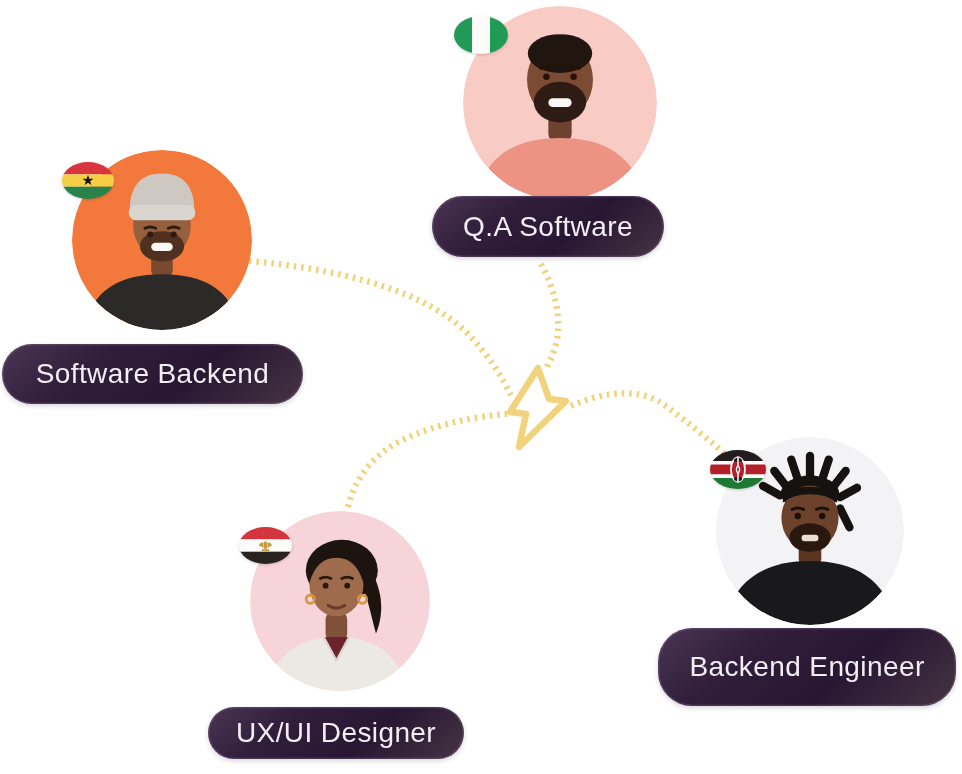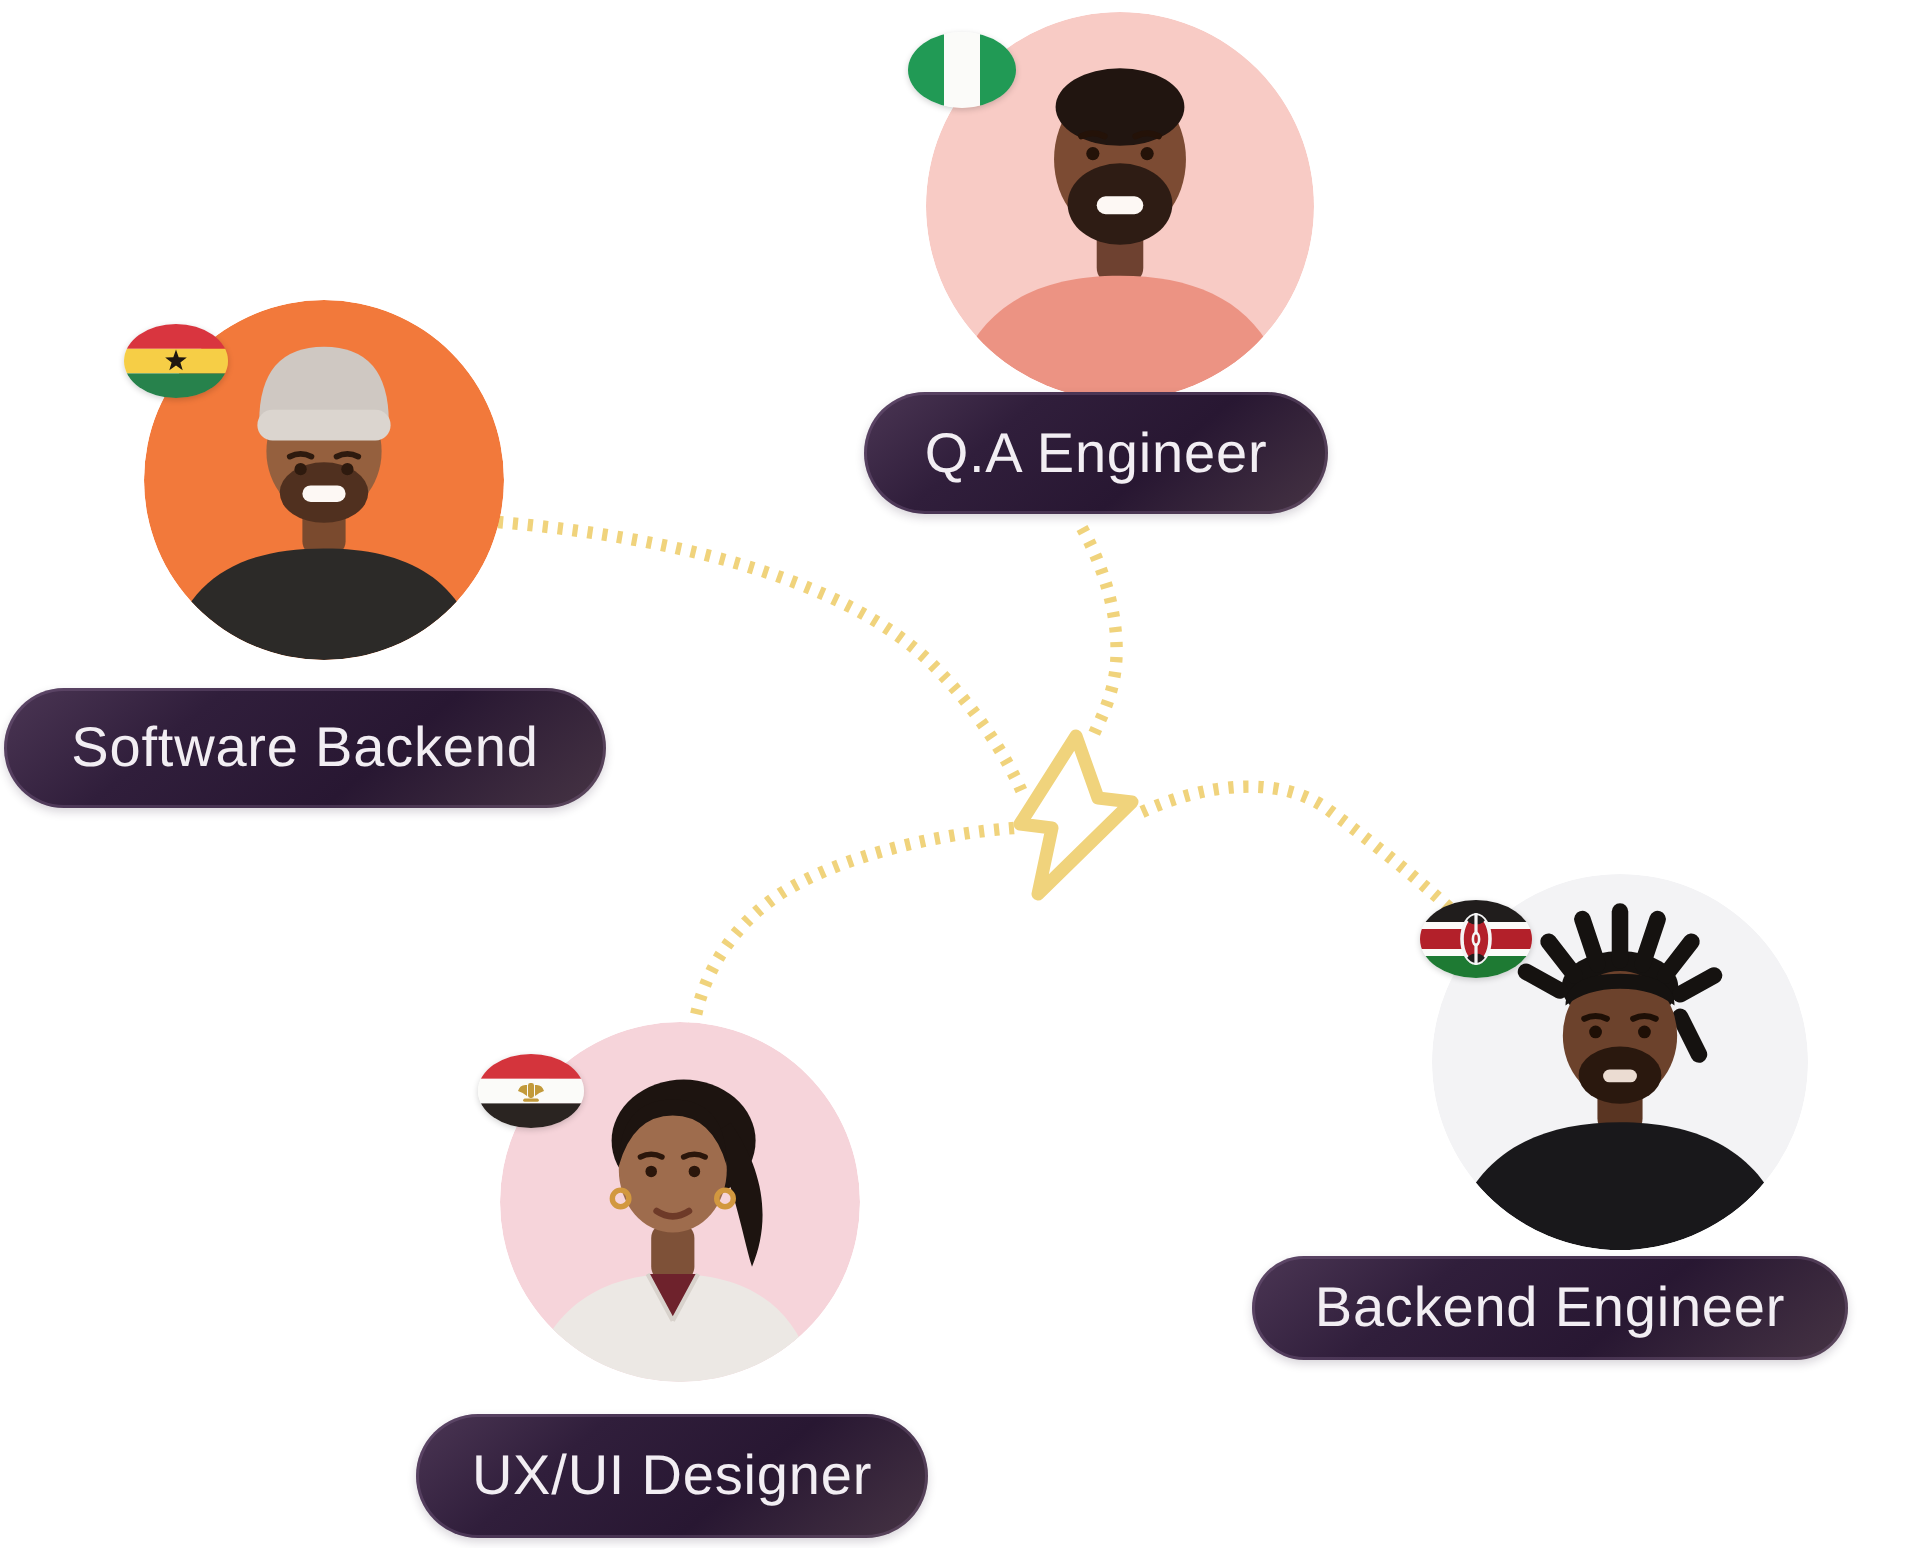--- a/index.html
+++ b/index.html
@@ -68,21 +68,21 @@
     </svg>
   </div>
   <div class="flag" style="left:454px;top:16px;width:54px;height:38px;" title="Nigeria">
     <svg viewBox="0 0 54 38">
       <rect width="18" height="38" fill="#219A55"></rect>
       <rect x="18" width="18" height="38" fill="#FBFBF9"></rect>
       <rect x="36" width="18" height="38" fill="#219A55"></rect>
     </svg>
   </div>
   <div class="pill" style="left:432px;top:196px;width:232px;height:61px;">
-    <span>Q.A Engineer</span>
+    <span>Q.A Software</span>
   </div>
 
   <div class="avatar" style="left:72px;top:150px;width:180px;height:180px;">
     <svg viewBox="0 0 100 100">
       <defs>
           <clipPath id="csw">
             <circle cx="50" cy="50" r="50"></circle>
           </clipPath>
         </defs>
       <g clip-path="url(#csw)">
@@ -146,21 +146,21 @@
       <rect y="12.4" width="53" height="12.3" fill="#FBFBF9"></rect>
       <rect y="24.7" width="53" height="12.3" fill="#2A2421"></rect>
       <g fill="#C29A3B">
         <rect x="25" y="14.5" width="3" height="7.5" rx="1.2"></rect>
         <path d="M24.5,15.5 Q21,15 20,18.5 Q23,19.5 24.5,21 Z"></path>
         <path d="M28.5,15.5 Q32,15 33,18.5 Q30,19.5 28.5,21 Z"></path>
         <rect x="22.6" y="22.3" width="7.8" height="1.6" rx="0.8"></rect>
       </g>
     </svg>
   </div>
-  <div class="pill" style="left:208px;top:707px;width:256px;height:62px;">
+  <div class="pill" style="left:208px;top:707px;width:256px;height:52px;">
     <span>UX/UI Designer</span>
   </div>
 
   <div class="avatar" style="left:716px;top:437px;width:188px;height:188px;">
     <svg viewBox="0 0 100 100">
       <defs>
           <clipPath id="cbe">
             <circle cx="50" cy="50" r="50"></circle>
           </clipPath>
         </defs>
@@ -205,17 +205,17 @@
       <ellipse cx="28" cy="19.5" rx="7" ry="12" fill="#B3202A" stroke="#F5F5F5" stroke-width="1.8"></ellipse>
       <g clip-path="url(#kshield)">
         <ellipse cx="28" cy="8.5" rx="5" ry="3.8" fill="#201D1C"></ellipse>
         <ellipse cx="28" cy="30.5" rx="5" ry="3.8" fill="#201D1C"></ellipse>
       </g>
       <rect x="27.2" y="6.5" width="1.6" height="26" fill="#F5F5F5"></rect>
       <ellipse cx="28" cy="19.5" rx="2.2" ry="3.8" fill="#F5F5F5"></ellipse>
       <ellipse cx="28" cy="19.5" rx="0.9" ry="2.2" fill="#B3202A"></ellipse>
     </svg>
   </div>
-  <div class="pill" style="left:626px;top:628px;width:298px;height:52px;">
+  <div class="pill" style="left:658px;top:628px;width:298px;height:78px;">
     <span>Backend Engineer</span>
   </div>
 
 </div>
 
 </body></html>

